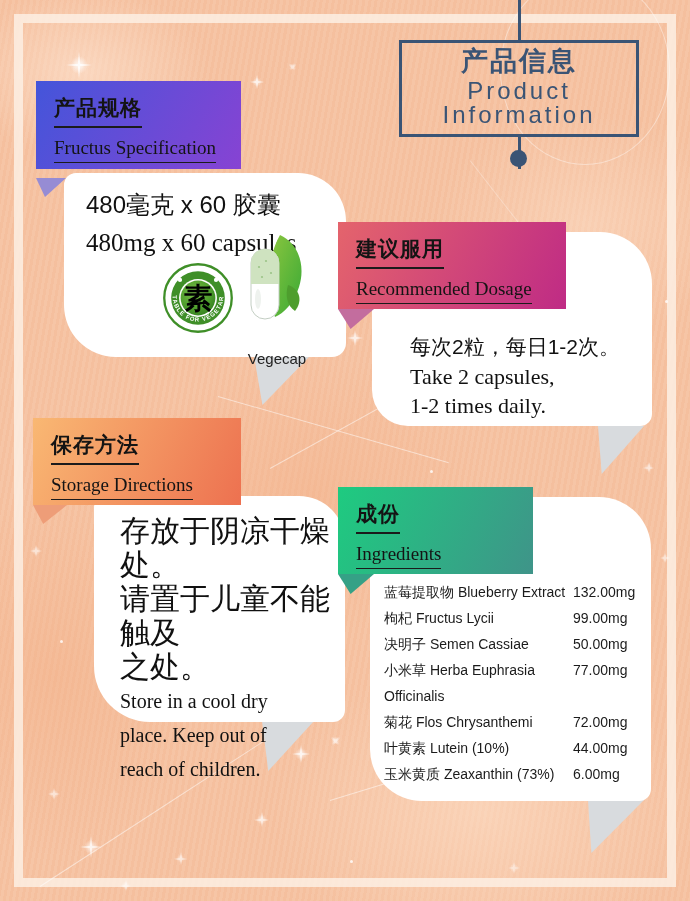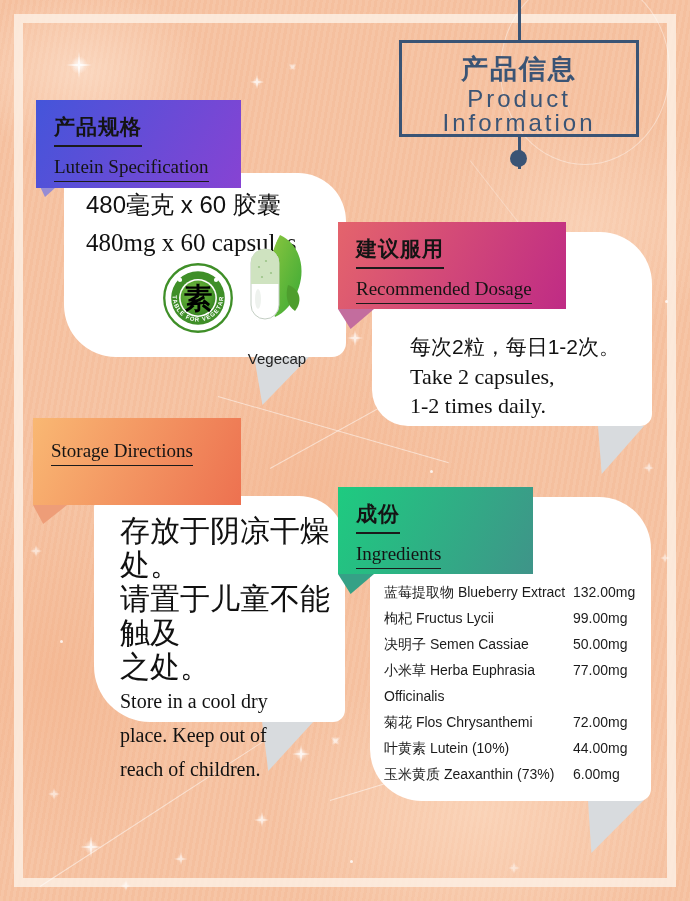--- a/index.html
+++ b/index.html
@@ -30,37 +30,37 @@
       background:linear-gradient(to right,transparent,rgba(255,255,255,.95) 42%,rgba(255,255,255,.95) 58%,transparent); }
   .sp > i{ position:absolute; inset:12%;
       background:radial-gradient(circle, rgba(255,255,255,.95), rgba(255,255,255,0) 62%); }
   .wline{ position:absolute; height:1px; background:rgba(255,255,255,.5); transform-origin:left center; }
   .wring{ position:absolute; border:1px solid rgba(255,255,255,.40); border-radius:50%; }
   .wdot{ position:absolute; width:3px; height:3px; border-radius:50%; background:rgba(255,255,255,.8); }
 
   
   .vline{ position:absolute; width:3px; background:#3a5475; z-index:5; }
   .title-box{ position:absolute; left:399px; top:40px; width:240px; height:97px;
-      border:3px solid #3a5475; z-index:5; text-align:center; color:#3a5475; padding-top:8px; }
+      border:3px solid #3a5475; z-index:5; text-align:center; color:#3a5475; }
   .title-zh{ font-size:27px; letter-spacing:2px; font-weight:bold; }
   .title-en{ font-size:24px; letter-spacing:3px; line-height:24px; margin-top:0; }
   .title-dot{ position:absolute; left:510px; top:150px; width:17px; height:17px;
       border-radius:50%; background:#3a5475; z-index:5; }
 
   
   .banner{ position:absolute; z-index:5; color:#141414; padding:13px 0 0 18px; }
   .banner .zh{ display:inline-block; font-size:21px; font-weight:bold; letter-spacing:1px;
       border-bottom:2px solid #1b1b1b; padding-bottom:4px; }
   .banner .en{ display:inline-block; font-family:"Liberation Serif", serif; font-size:19px;
       border-bottom:1.5px solid #1b1b1b; padding-bottom:3px; margin-top:9px; }
   .fold{ position:absolute; z-index:4; }
   .card{ position:absolute; background:#fff; z-index:4; }
   .tail{ position:absolute; background:#d8dbde; z-index:3; }
 
-  .spec-banner{ left:36px; top:100px; width:205px; height:88px;
+  .spec-banner{ left:36px; top:81px; width:205px; height:88px;
       background:linear-gradient(120deg,#4455da,#8743d3);text-decoration:underline; }
   .spec-fold{ left:36px; top:178px; width:30px; height:19px; background:#968cd4;
       clip-path:polygon(0 0,100% 0,30% 100%); }
   .spec-card{ left:64px; top:173px; width:282px; height:184px;
       border-radius:12px 48px 14px 52px; }
   .spec-tail{ left:254px; top:356px; width:56px; height:49px;
       clip-path:polygon(0 0,100% 0,15% 100%); }
   .spec-text{ position:absolute; left:22px; top:13px; font-size:24px; color:#111; line-height:38px; }
   .spec-text .en{ font-family:"Liberation Serif", serif; font-size:25px; }
   .veg-logo{ position:absolute; left:97px; top:88px; }
@@ -248,21 +248,21 @@
         <circle cx="27" cy="40" r="1.1" fill="#9cc487"></circle>
         <circle cx="18" cy="44" r="1.1" fill="#9cc487"></circle>
         <ellipse cx="14" cy="66" rx="3" ry="10" fill="#eef2ee"></ellipse>
       </svg>
     </div>
     <div class="vegecap-label">Vegecap</div>
   </div>
   <div class="tail spec-tail"></div>
   <div class="banner spec-banner">
     <div><span class="zh">产品规格</span></div>
-    <div><span class="en">Lutein Specification</span></div>
+    <div><span class="en">Fructus Specification</span></div>
   </div>
   <div class="fold spec-fold"></div>
 
   <div class="card dosage-card">
     <div class="dosage-text">
       <div class="zh">每次2粒，每日1-2次。</div>
       <div class="en">Take 2 capsules,</div>
       <div class="en">1-2 times daily.</div>
     </div>
   </div>
@@ -278,20 +278,21 @@
       <div class="zh">存放于阴凉干燥处。</div>
       <div class="zh">请置于儿童不能触及</div>
       <div class="zh">之处。</div>
       <div class="en">Store in a cool dry</div>
       <div class="en">place. Keep out of</div>
       <div class="en">reach of children.</div>
     </div>
   </div>
   <div class="tail storage-tail"></div>
   <div class="banner storage-banner">
+    <div><span class="zh">保存方法</span></div>
     <div><span class="en">Storage Directions</span></div>
   </div>
   <div class="fold storage-fold"></div>
 
   <div class="card ing-card">
     <div class="ing-list">
         <div class="ing-row"><span class="ing-name">蓝莓提取物 Blueberry Extract</span><span class="ing-amount">132.00mg</span></div>
         <div class="ing-row"><span class="ing-name">枸杞 Fructus Lycii</span><span class="ing-amount">99.00mg</span></div>
         <div class="ing-row"><span class="ing-name">决明子 Semen Cassiae</span><span class="ing-amount">50.00mg</span></div>
         <div class="ing-row"><span class="ing-name">小米草 Herba Euphrasia Officinalis</span><span class="ing-amount">77.00mg</span></div>

